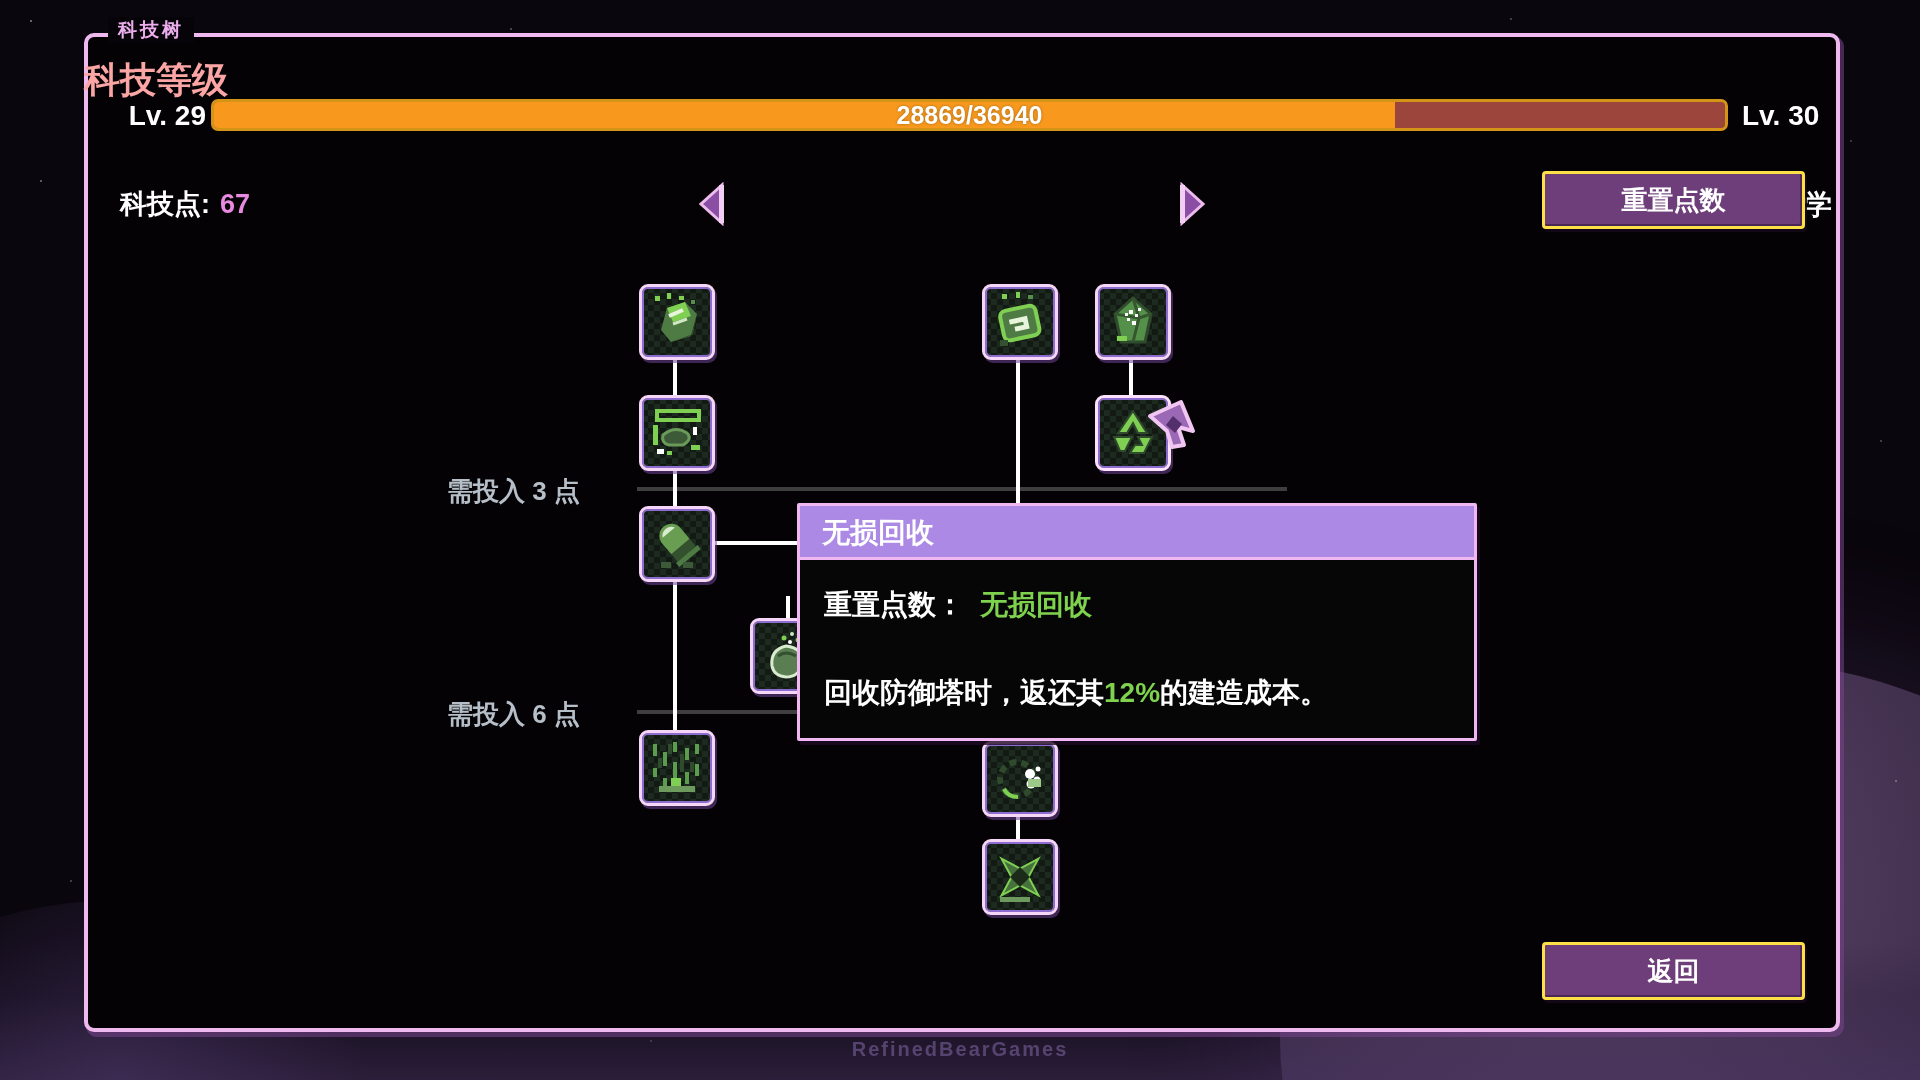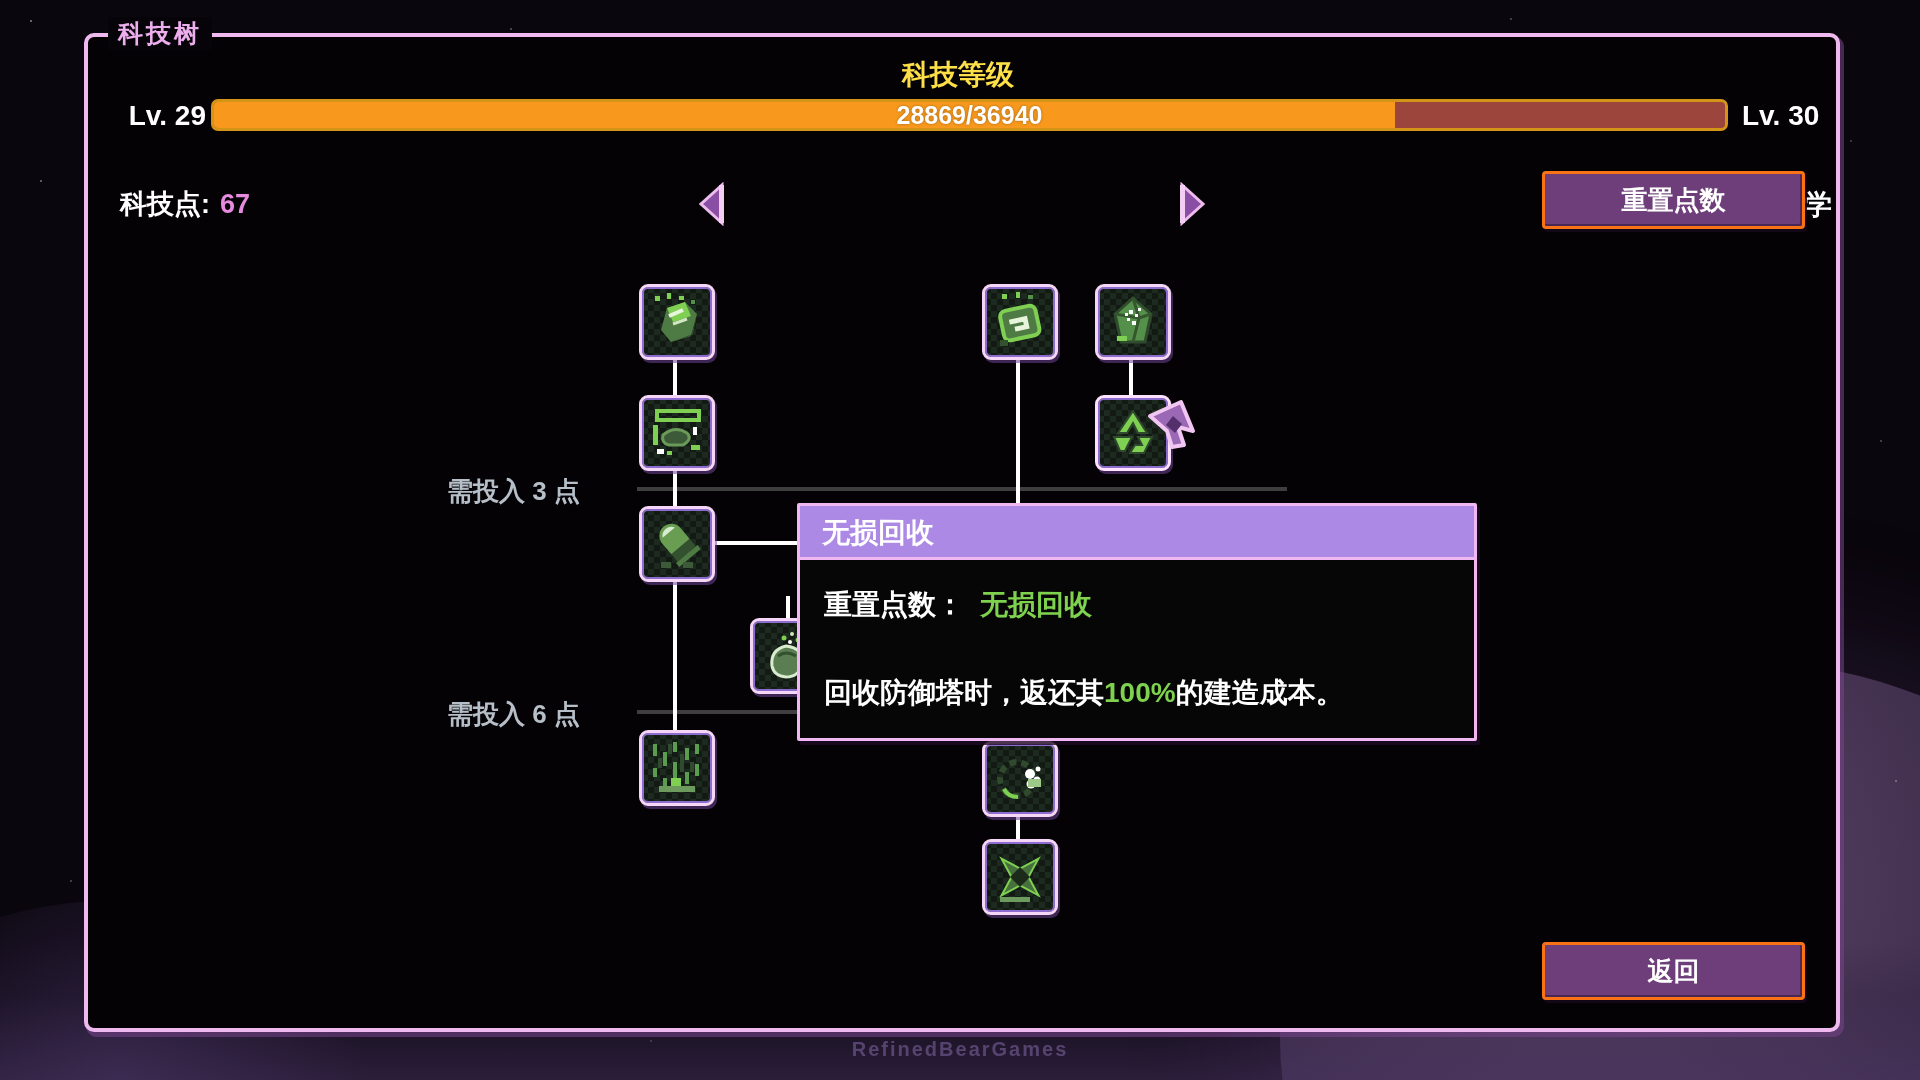--- a/index.html
+++ b/index.html
@@ -29,46 +29,46 @@
       1865px 760px rgba(255,255,255,.35), 620px 1020px rgba(200,180,220,.3),
       40px 860px rgba(255,255,255,.3), 1820px 120px rgba(255,255,255,.25);}
   
   .panel{
     position:absolute;left:84px;top:33px;width:1748px;height:991px;
     background:#040205;border:4px solid #efb9ef;border-radius:10px;
     box-shadow:3px 4px 0 1px rgba(120,70,140,.55);
   }
   .panel-title{
     position:absolute;left:108px;top:17px;padding:0 10px;background:#060309;
-    color:#edaeed;font-size:25px;font-weight:bold;letter-spacing:3px;z-index:3;
-  }
-  
-  .section-title{position:absolute;left:84px;top:56px;width:1748px;text-align:center;
-    font-size:28px;font-weight:bold;color:#fde047;z-index:2;}
+    color:#edaeed;font-size:19px;font-weight:bold;letter-spacing:3px;z-index:3;
+  }
+  
+  .section-title{position:absolute;left:84px;top:56px;width:1748px;text-align:left;
+    font-size:36px;font-weight:bold;color:#fca5a5;z-index:2;}
   .lvl{position:absolute;top:100px;font-size:28px;font-weight:bold;color:#fff;z-index:2;}
   .lvl-left{left:120px;width:86px;text-align:right;}
   .lvl-right{left:1742px;width:100px;text-align:left;}
   .xp-bar{
     position:absolute;left:211px;top:99px;width:1517px;height:32px;z-index:2;
     background:#9c453c;border:3px solid #d39417;border-radius:7px;box-sizing:border-box;overflow:hidden;
   }
   .xp-fill{position:absolute;left:0;top:0;height:100%;background:#f8991d;}
   .xp-text{position:absolute;left:0;top:0;width:100%;height:14px;line-height:26px;text-align:center;
     font-size:25px;font-weight:bold;color:#fff;text-shadow:0 0 3px rgba(0,0,0,.35);}
   
   .points{position:absolute;left:120px;top:186px;font-size:27px;font-weight:bold;z-index:2;}
   .points .val{color:#e78ae0;margin-left:10px;}
   .category-name{position:absolute;left:84px;top:186px;width:1748px;text-align:right;
     font-size:28px;font-weight:bold;z-index:2;}
   .arrow-btn{position:absolute;top:182px;width:28px;height:44px;z-index:3;cursor:pointer;}
   .arrow-left{left:698px;}
   .arrow-right{left:1178px;}
   .pix-button{
     position:absolute;left:1542px;width:263px;height:58px;z-index:3;box-sizing:border-box;
-    background:#6d3e79;border:3px solid #f97316;border-radius:4px;
+    background:#6d3e79;border:3px solid #fde047;border-radius:4px;
     color:#fff;font-size:26px;font-weight:bold;text-align:center;line-height:52px;
     box-shadow:2px 3px 0 0 rgba(20,8,24,.9), inset -2px -2px 0 0 rgba(40,16,48,.5);cursor:pointer;
   }
   .btn-reset{top:171px;}
   .btn-back{top:942px;}
   
   .divider{position:absolute;height:4px;background:#3e3e3e;z-index:1;}
   .req-label{position:absolute;left:360px;width:220px;text-align:right;
     font-size:26px;font-weight:bold;color:#b6bfc8;z-index:2;}
   .connector{position:absolute;background:#ffffff;z-index:2;}
@@ -282,21 +282,21 @@
     </svg>
   </div>
 
   <div class="tooltip">
     <div class="tooltip-header">无损回收</div>
     <div class="tooltip-body">
       <div class="tooltip-line1">
         <span>重置点数：</span><span class="green gap-left">无损回收</span>
       </div>
       <div class="tooltip-line2">
-        <span>回收防御塔时，返还其</span><span class="green">100%</span><span>的建造成本。</span>
+        <span>回收防御塔时，返还其</span><span class="green">12%</span><span>的建造成本。</span>
       </div>
     </div>
   </div>
 
   <div class="cursor">
     <svg width="52" height="52" viewBox="0 0 52 52">
       <polygon points="4,18 35,4 47,33 32,29 38,47 26,49 21,33" fill="#9a68b4" stroke="#f2c6f2" stroke-width="4" stroke-linejoin="round"></polygon>
       <polygon points="27,18 36,26 29,35 20,27" fill="#53306b"></polygon>
     </svg>
   </div>

